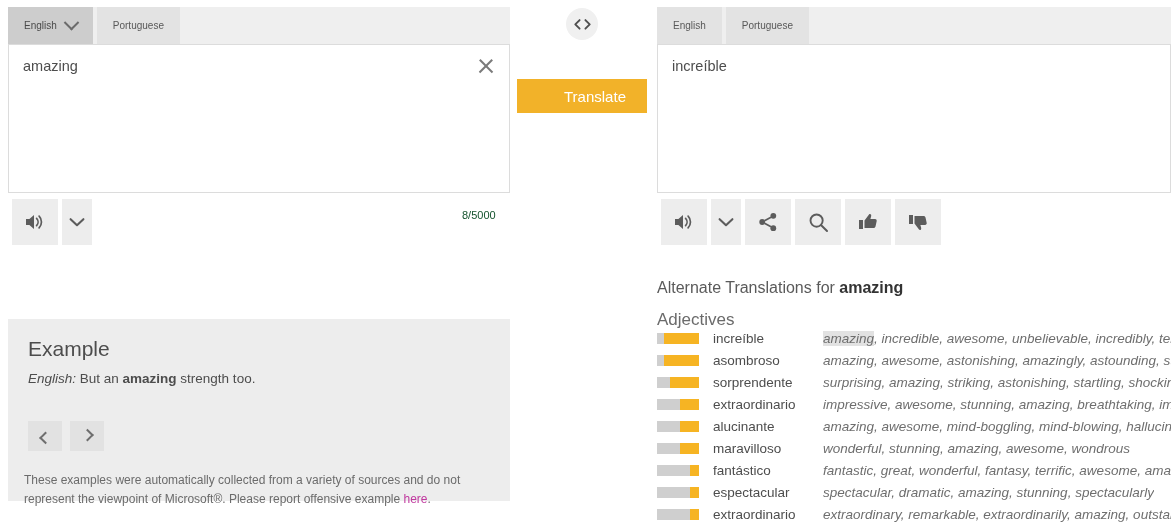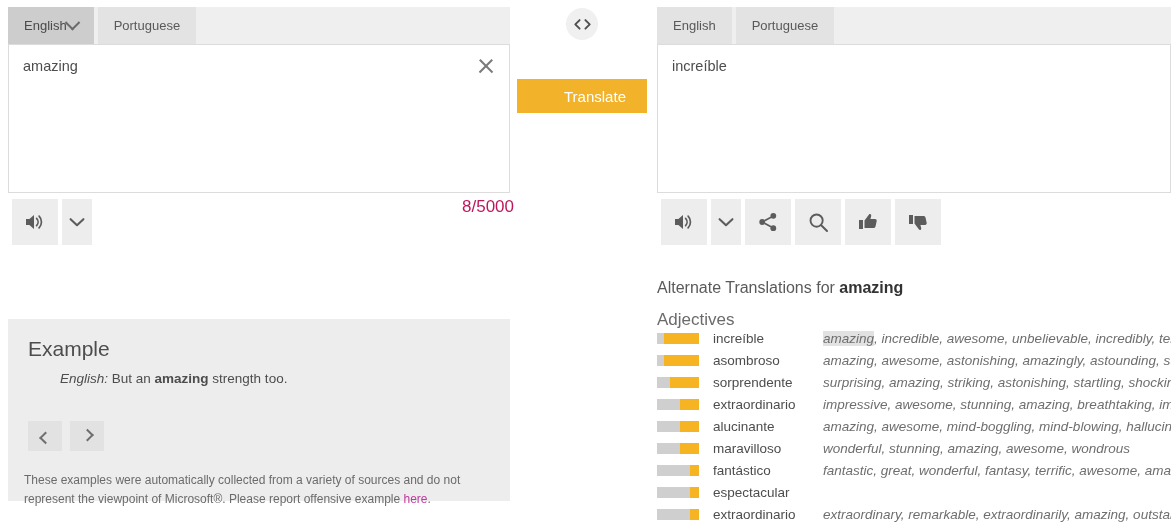--- a/index.html
+++ b/index.html
@@ -14,23 +14,23 @@
 
   
   .tabstrip {
     position: absolute;
     height: 37px;
     background: #efefef;
     display: flex;
     align-items: stretch;
   }
   .tab {
-    display: flex; align-items: center; 
+    display: flex; align-items: center; gap: 9px;
     padding: 7px 16px;
-    font-size: 13px;
+    font-size: 10px;
     color: #595959;
     background: #e3e3e3;
     border: none;
     font-family: "Liberation Sans", sans-serif;
     cursor: pointer;
     margin-right: 4px;
     white-space: nowrap;
   }
   .tab.selected { background: #cdcdcd; color: #4a4a4a; }
   .chev {
@@ -66,22 +66,23 @@
     position: absolute;
     left: 2px; top: 10px;
     width: 18px; height: 2.4px;
     background: #7a7a7a;
   }
   .closex::before { transform: rotate(45deg); }
   .closex::after  { transform: rotate(-45deg); }
 
   .counter {
     position: absolute;
-    font-size: 17px;
-    color: #be185d;
+    font-size: 11px;
+    color: #14532d;
+    margin-top: 12px;
   }
 
   
   .iconbtn {
     width: 46px; height: 46px;
     background: #ededed;
     border: none;
     display: inline-flex;
     align-items: center;
     justify-content: center;
@@ -113,21 +114,21 @@
     cursor: pointer;
   }
 
   
   .examplecard {
     position: absolute;
     background: #ededed;
   }
   .ex-title { position: absolute; left: 20px; top: 18px; font-size: 21px; color: #4d4d4d; }
   .ex-lines { position: absolute; left: 20px; top: 50px; font-size: 13.5px; color: #4d4d4d; line-height: 1.5; }
-  .ex-lines .lang { font-style: italic; margin-left: 32px; }
+  .ex-lines .lang { font-style: italic; }
   .ex-lines b { font-weight: bold; }
   .ex-nav { position: absolute; left: 20px; top: 102px; display: flex; gap: 8px; }
   .navbtn {
     width: 34px; height: 30px;
     background: #e2e2e2;
     border: none; cursor: pointer;
     display: flex; align-items: center; justify-content: center;
     padding: 0;
   }
   .arrow {
@@ -356,20 +357,21 @@
           <i style="width: 22%;"></i>
         </div>
         <div class="word">fantástico</div>
         <div class="syn">fantastic, great, wonderful, fantasy, terrific, awesome, amazi</div>
       </div>
       <div class="altrow">
         <div class="bar">
           <i style="width: 22%;"></i>
         </div>
         <div class="word">espectacular</div>
+        <div class="syn">spectacular, dramatic, amazing, stunning, spectacularly</div>
       </div>
       <div class="altrow">
         <div class="bar">
           <i style="width: 22%;"></i>
         </div>
         <div class="word">extraordinario</div>
         <div class="syn">extraordinary, remarkable, extraordinarily, amazing, outstand</div>
       </div>
     </div>
 

